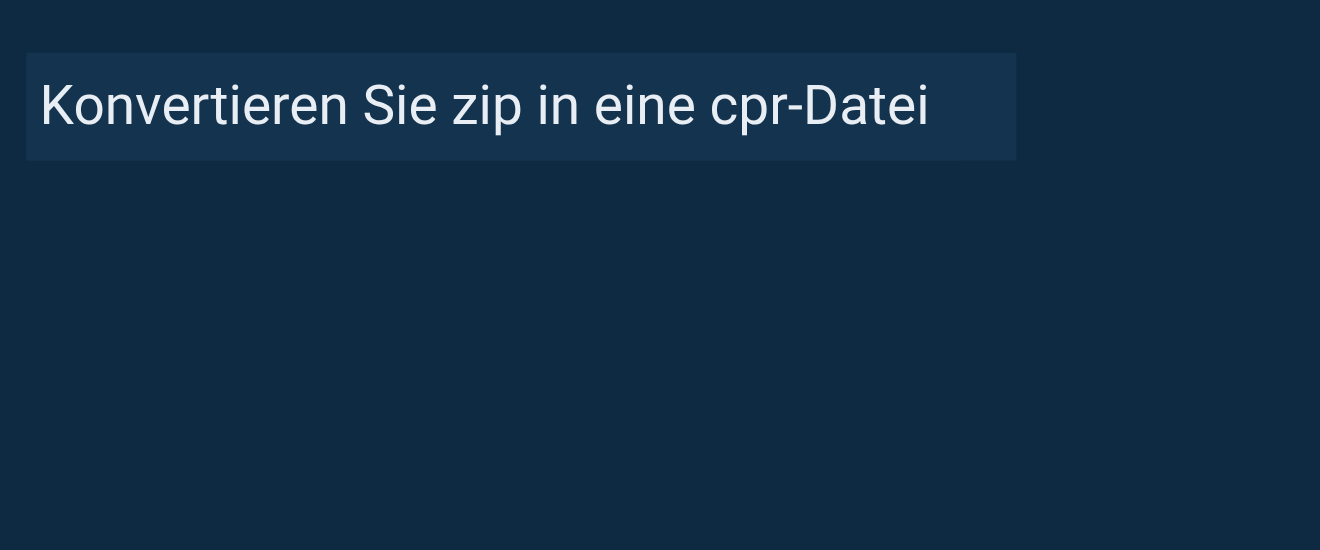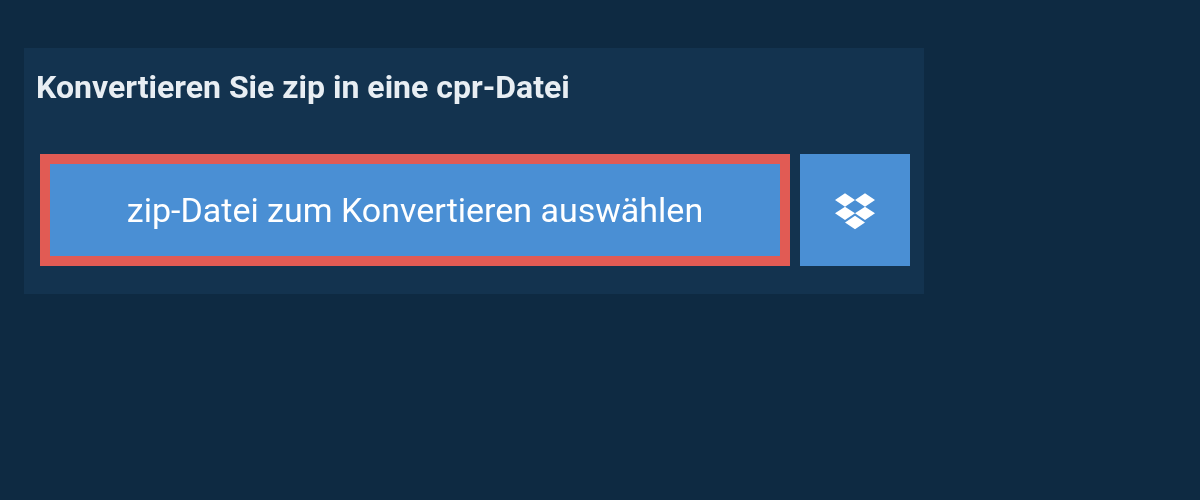--- a/index.html
+++ b/index.html
@@ -19,22 +19,22 @@
       left: 24px;
       top: 48px;
       width: 900px;
       background: #13334f;
     }
     .header-row {
       display: flex;
     }
     .header-title {
       color: #e8eef3;
-      font-size: 32px;
-      font-weight: 700;
+      font-size: 50px;
+      font-weight: 400;
       padding: 20px 28px 20px 12px;
       background: #13334f;
     }
     .button-row {
       display: flex;
       padding: 28px 16px 28px 16px;
       gap: 10px;
       align-items: stretch;
     }
     .select-button {
@@ -68,23 +68,13 @@
       fill: #ffffff;
     }
   </style>
 </head>
 <body>
 
 <div class="panel">
   <div class="header-row">
     <div class="header-title">Konvertieren Sie zip in eine cpr-Datei</div>
   </div>
-  <div class="button-row">
-    <div class="select-button">
-      <span class="select-button-label">zip-Datei zum Konvertieren auswählen</span>
-    </div>
-    <div class="dropbox-button">
-      <svg class="dropbox-icon" viewBox="0 0 24 24">
-        <path d="M6 2L12 6L6 10L0 6L6 2M18 2L24 6L18 10L12 6L18 2M0 14L6 10L12 14L6 18L0 14M18 10L24 14L18 18L12 14L18 10M6 19.5L12 15.5L18 19.5L12 23.5L6 19.5Z"></path>
-      </svg>
-    </div>
-  </div>
 </div>
 
 </body></html>

